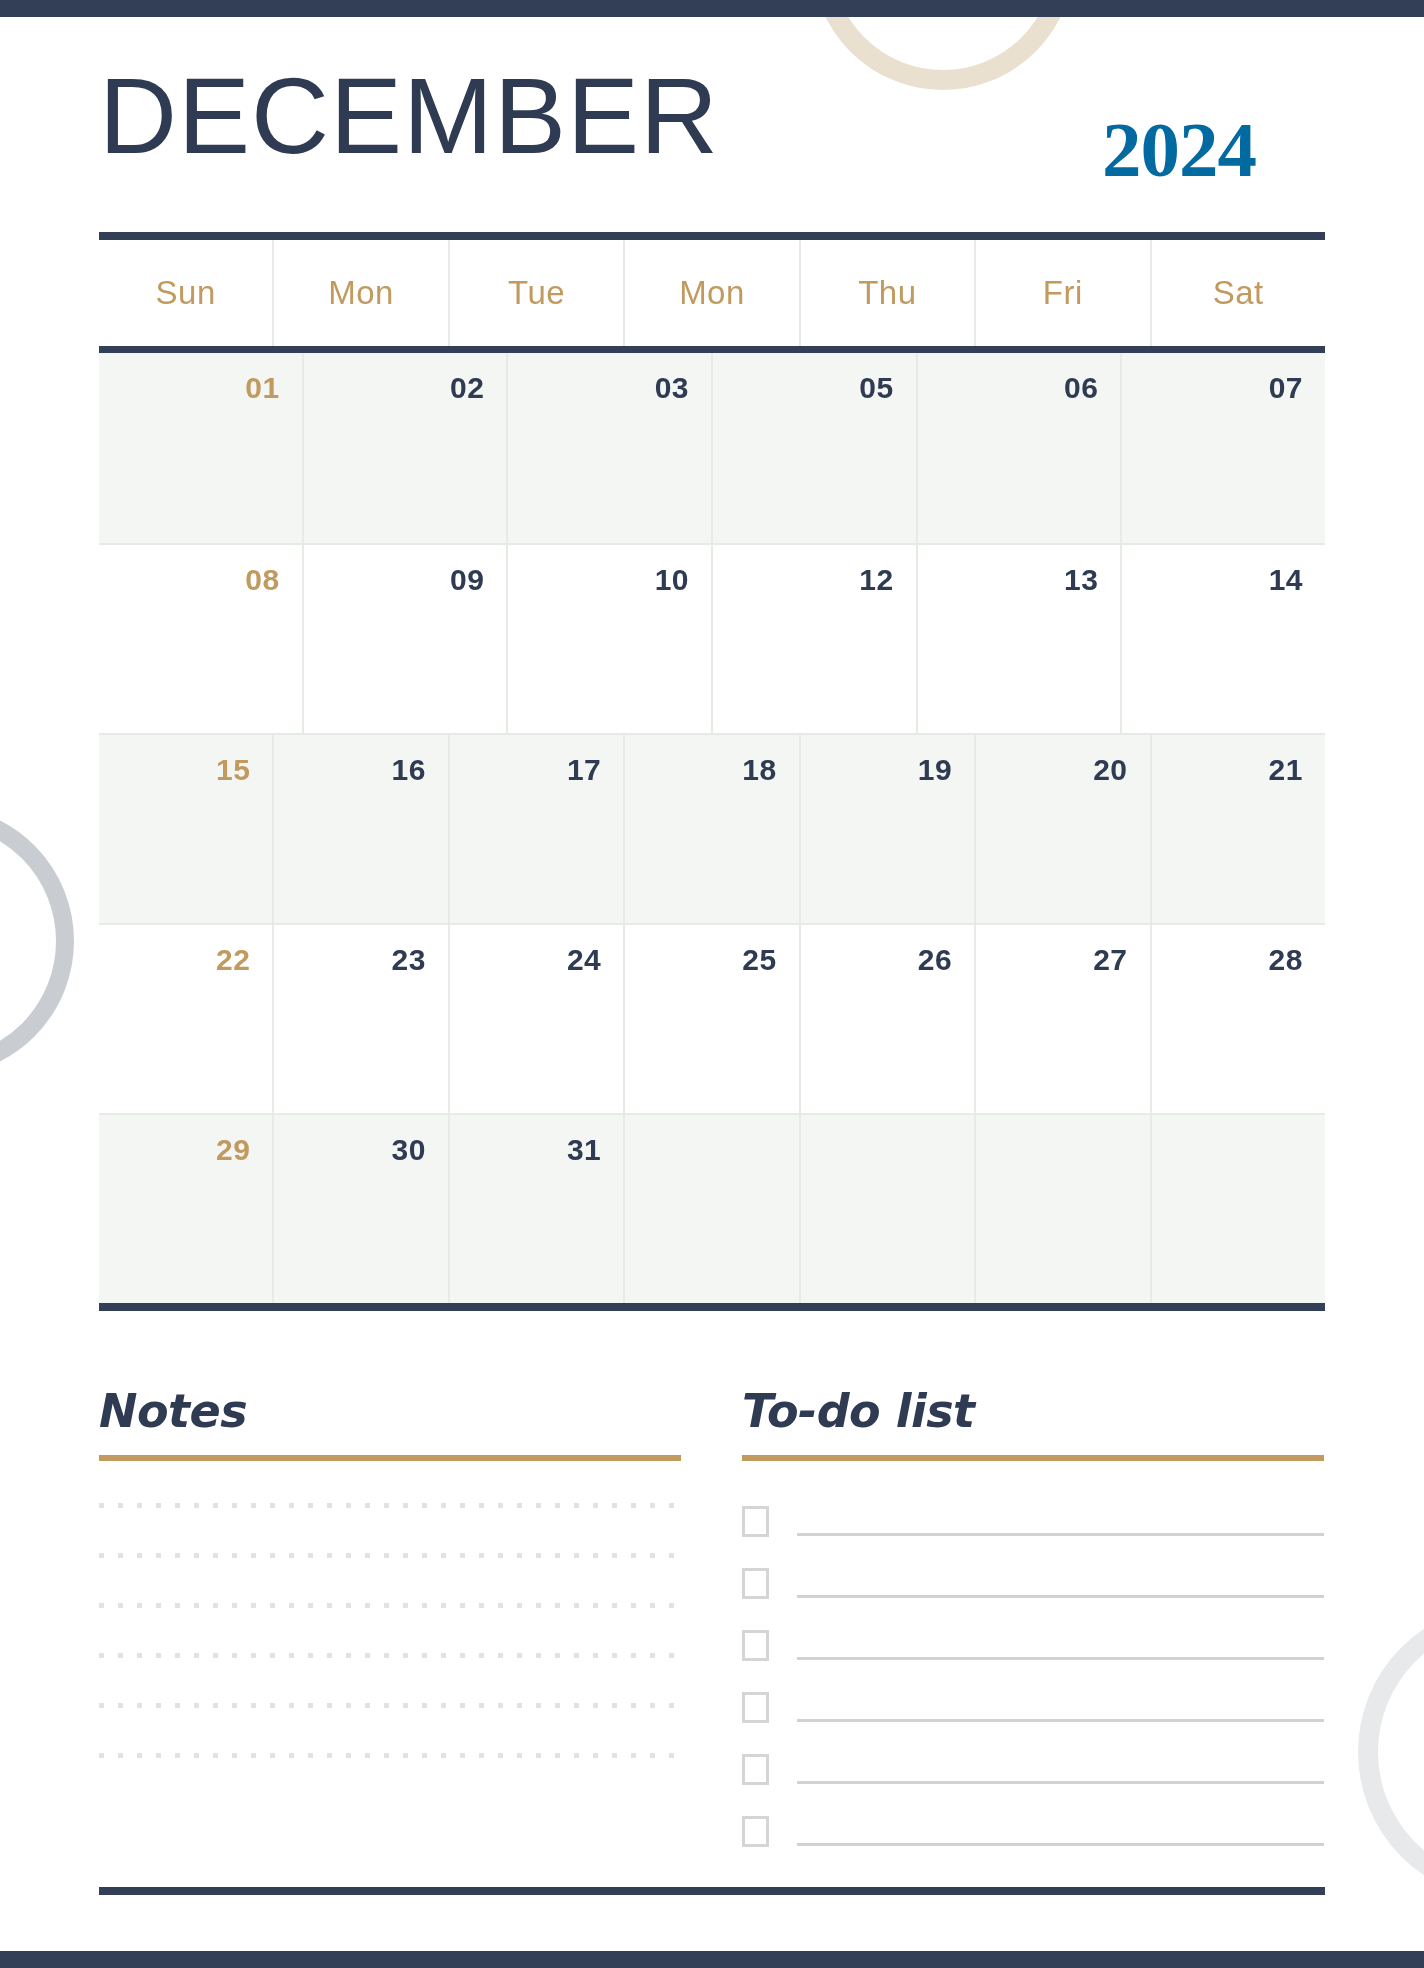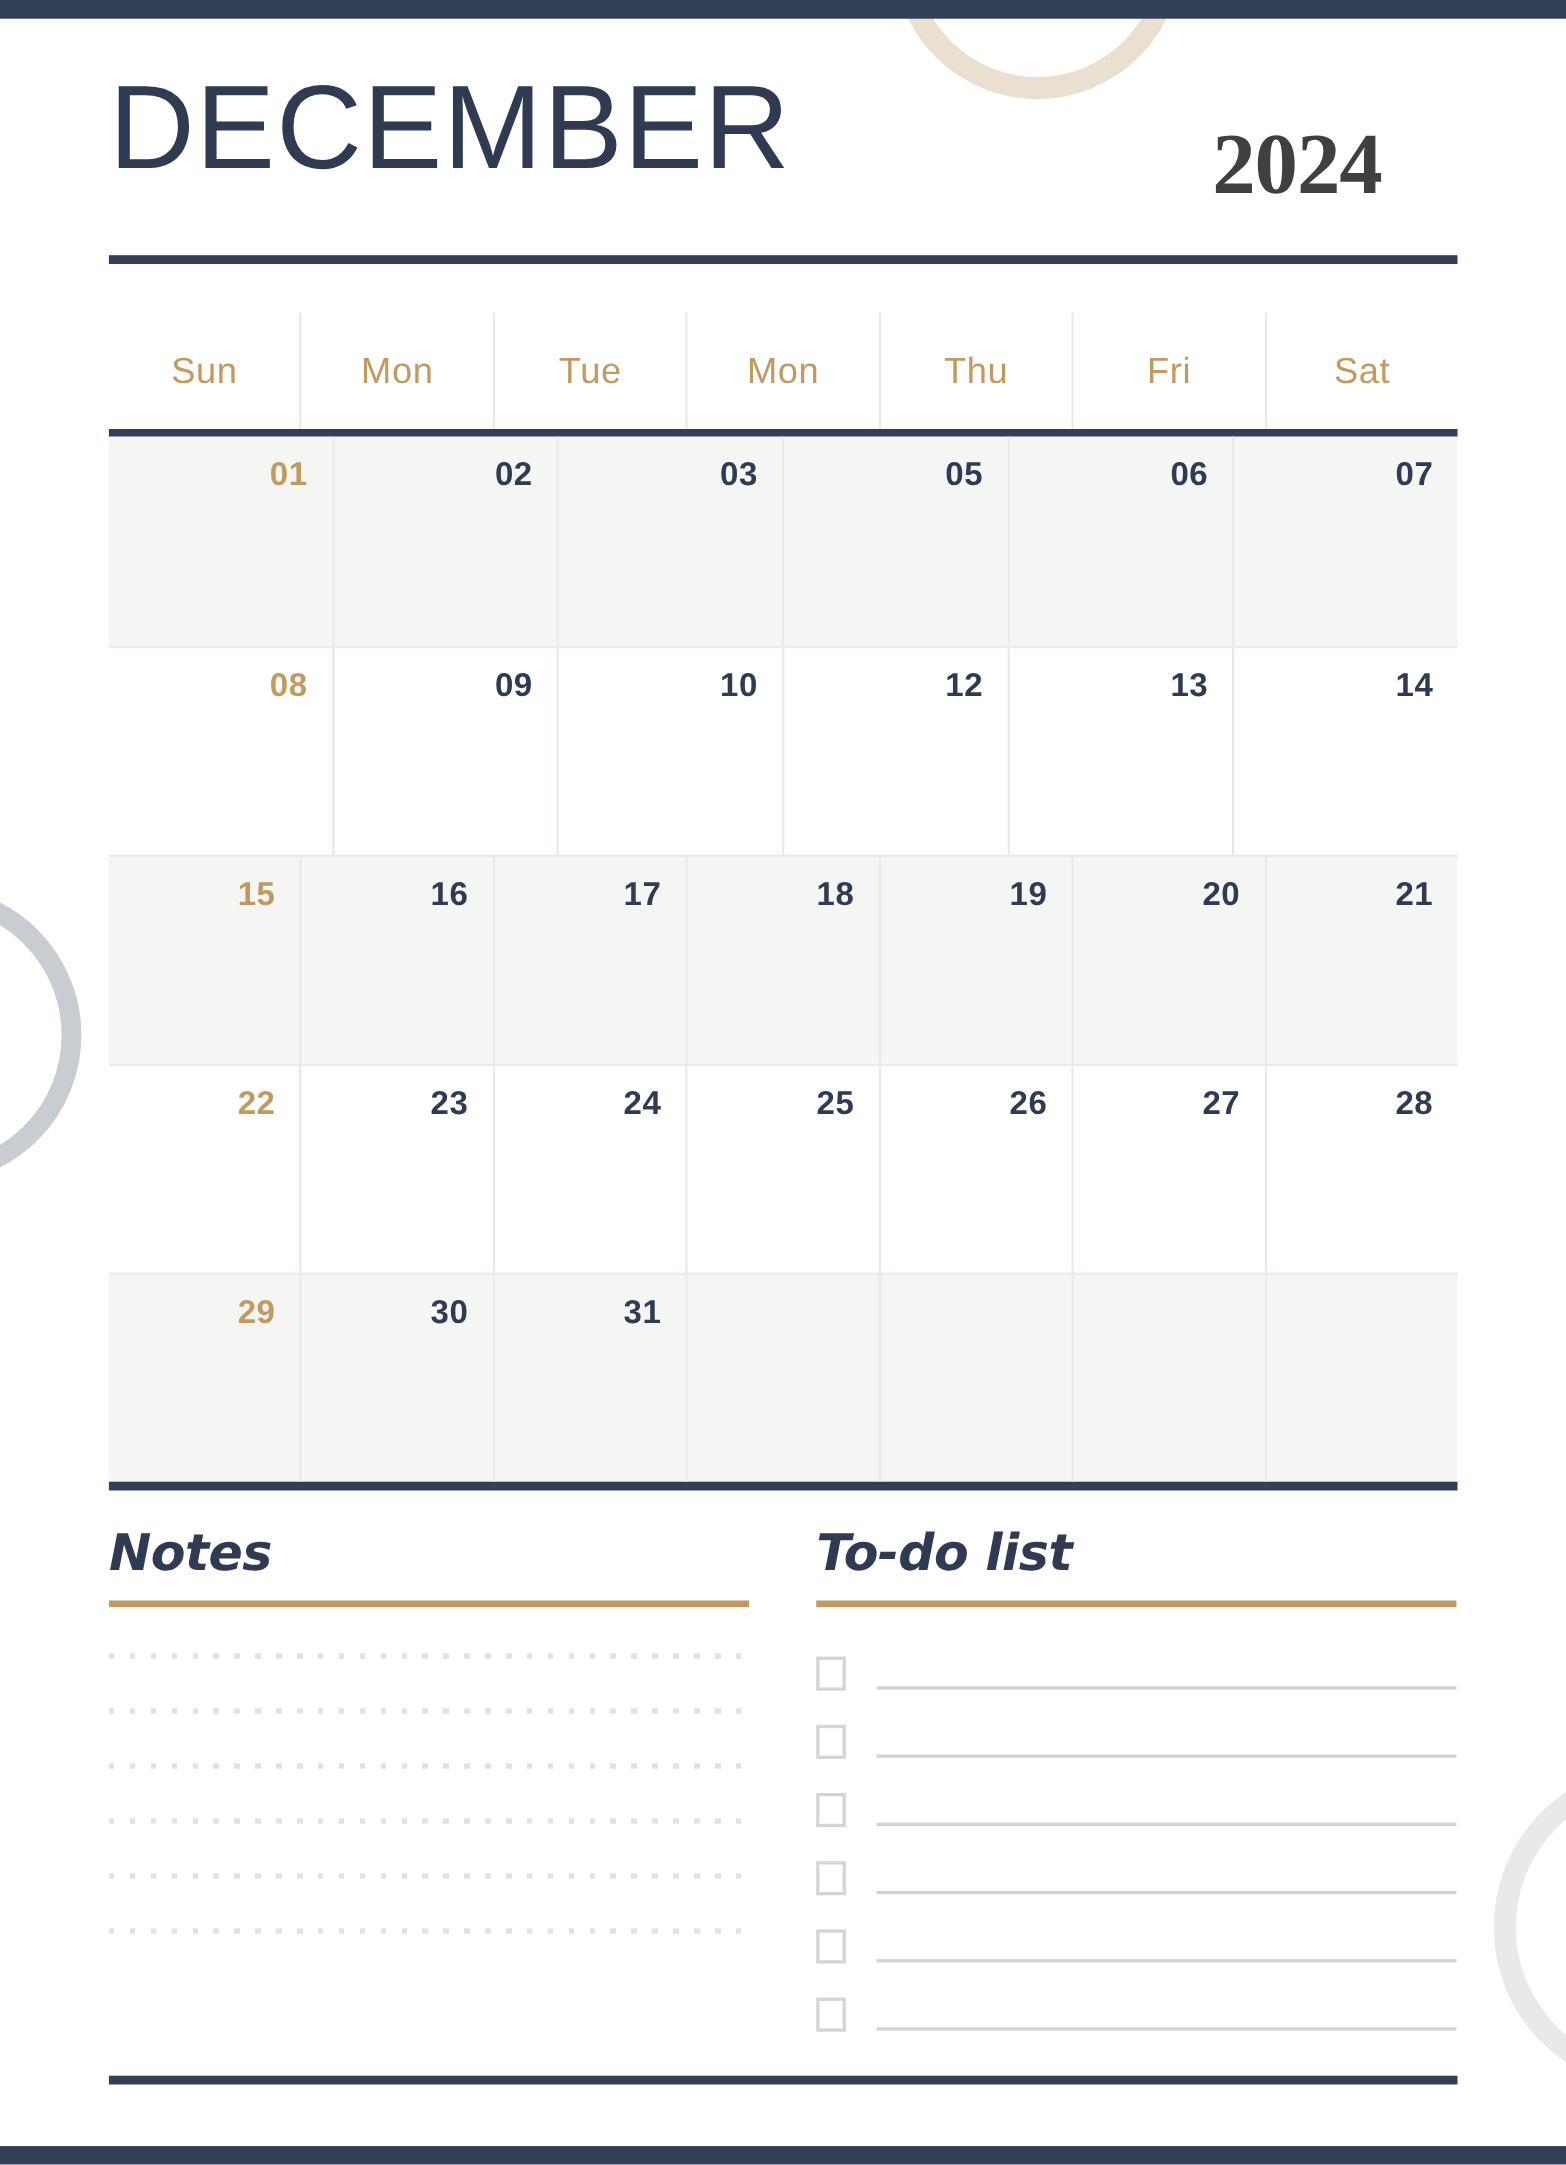--- a/index.html
+++ b/index.html
@@ -74,21 +74,21 @@
     line-height: 128px;
     white-space: nowrap;
     font-family: "Liberation Sans", sans-serif;
   }
   .year-label {
     position: absolute;
     left: 1102px; top: 58px;
     font-family: "Liberation Serif", serif;
     font-size: 79px;
     font-weight: 700;
-    color: #404040;
+    color: #0369a1;
     line-height: 79px;
     letter-spacing: -1px;
     white-space: nowrap;
   }
 
   
   .calendar {
     position: absolute;
     left: 99px; top: 232px;
     width: 1226px;
@@ -99,21 +99,20 @@
     height: 8px;
     background: #333f57;
   }
   .rule-navy.thin { height: 7px; }
 
   .weekday-row {
     display: flex;
     width: 100%;
     height: 106px;
     background: #ffffff;
-    margin-top: 44px;
   }
   .weekday-cell {
     flex: 1 1 0;
     display: flex;
     align-items: center;
     justify-content: center;
     font-size: 33px;
     font-weight: 300;
     color: #c09a5e;
     border-right: 2px solid #e7ebe6;

